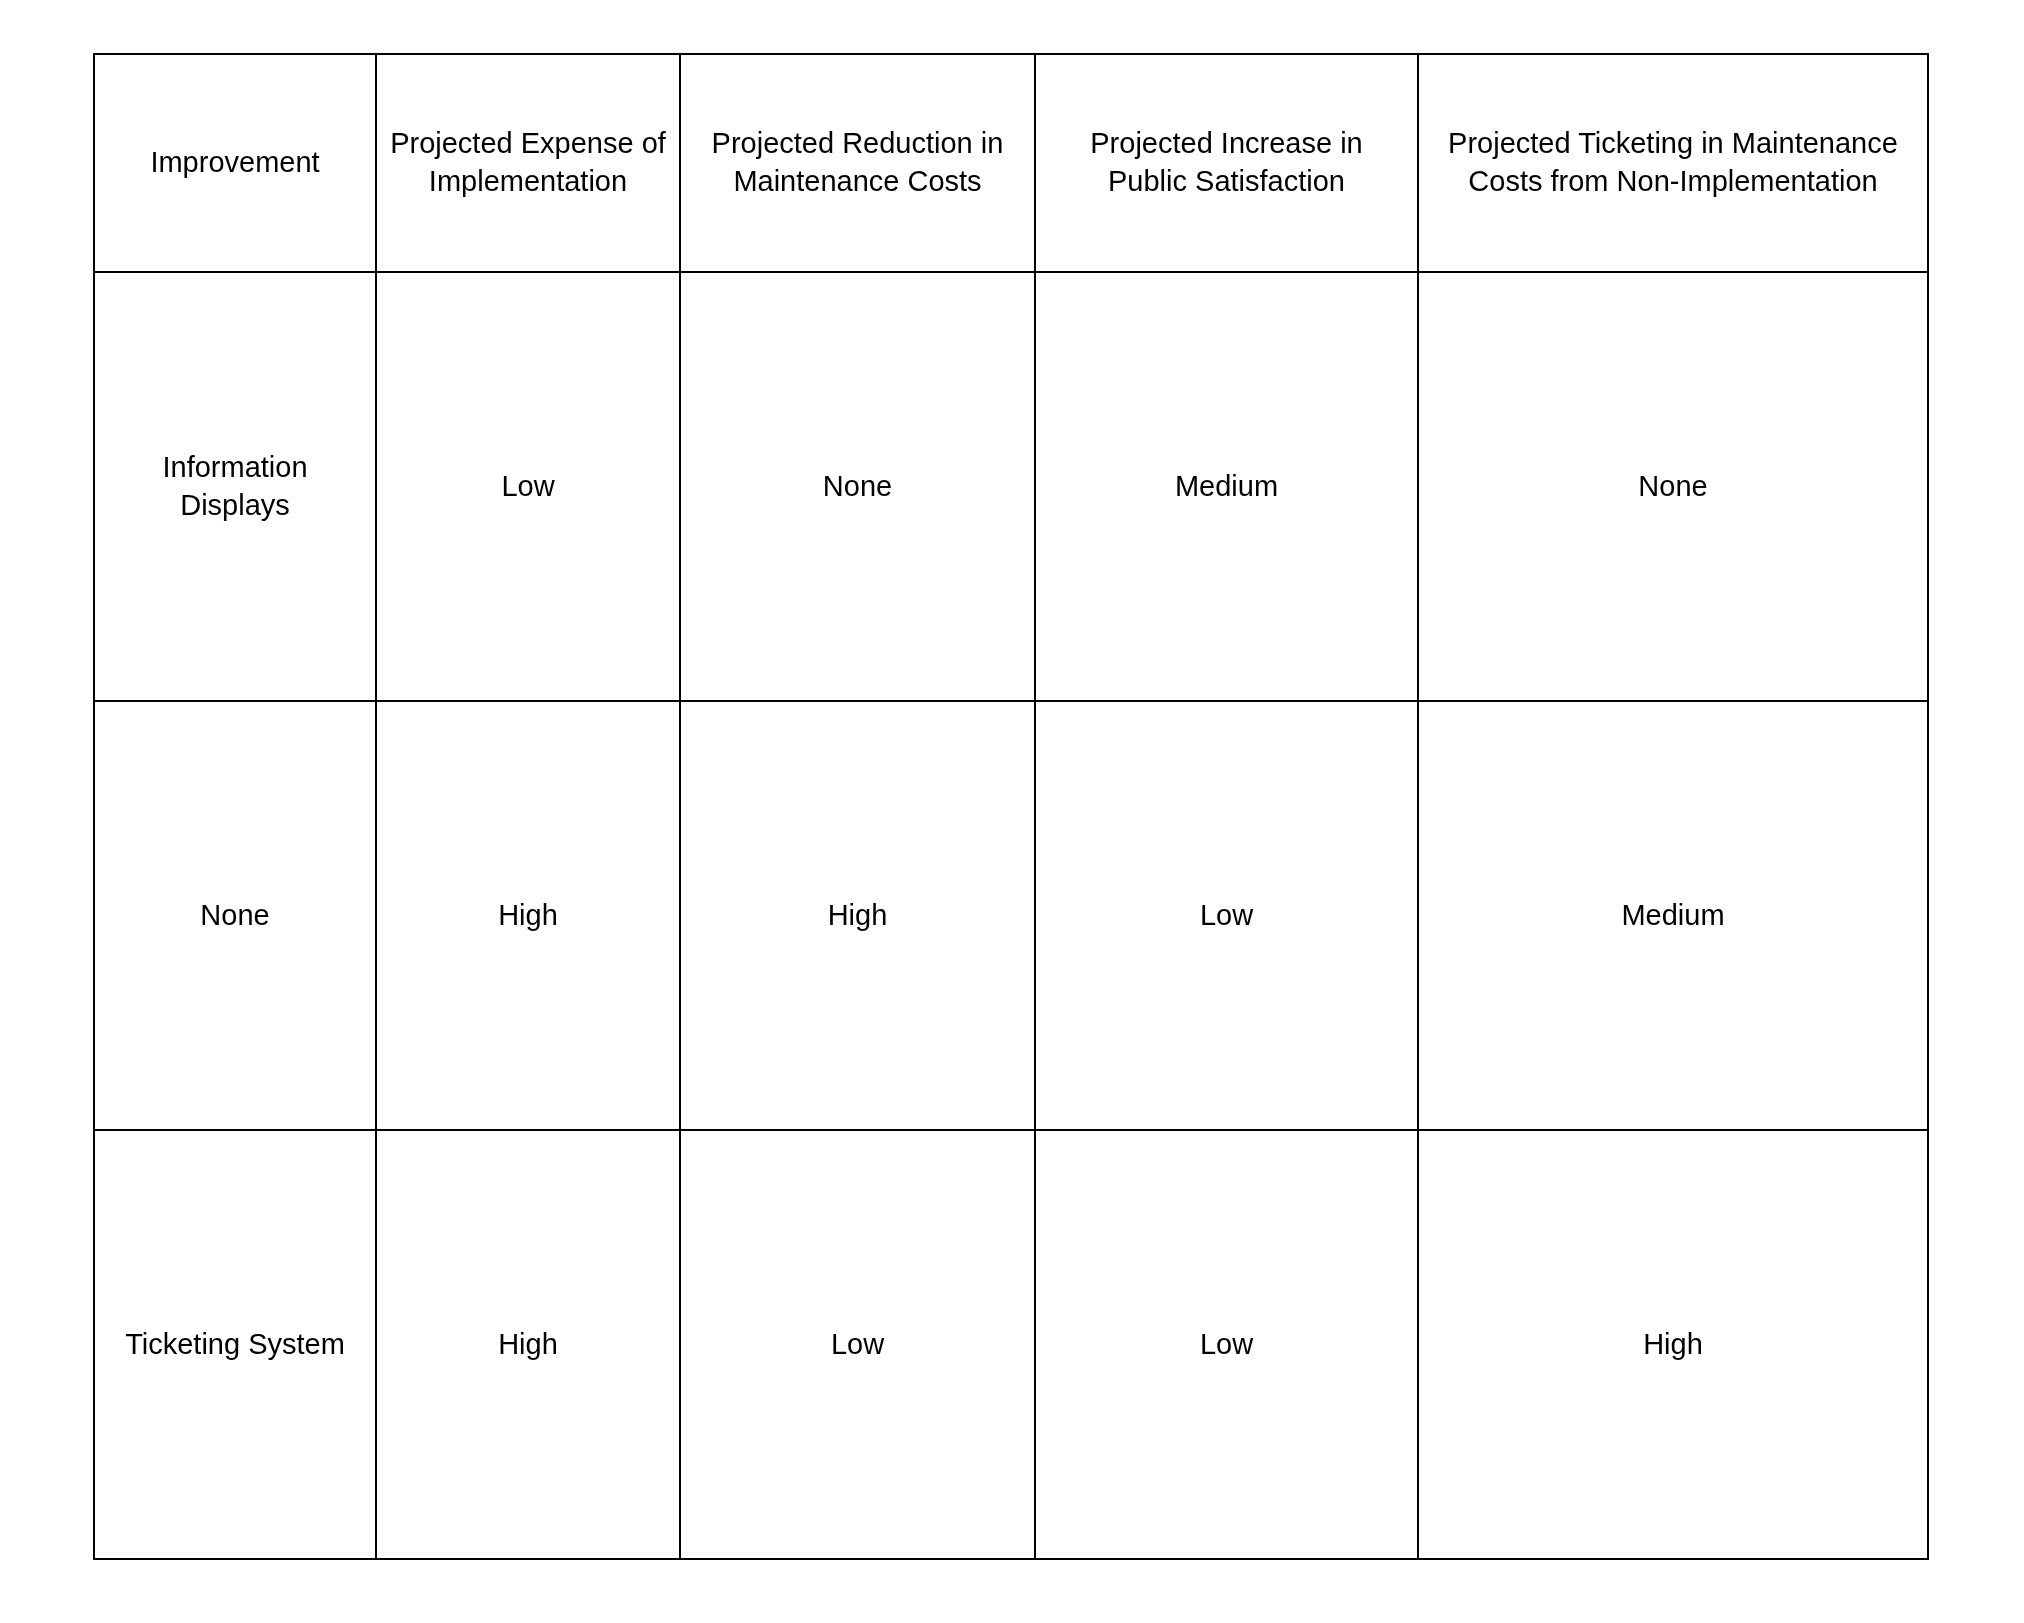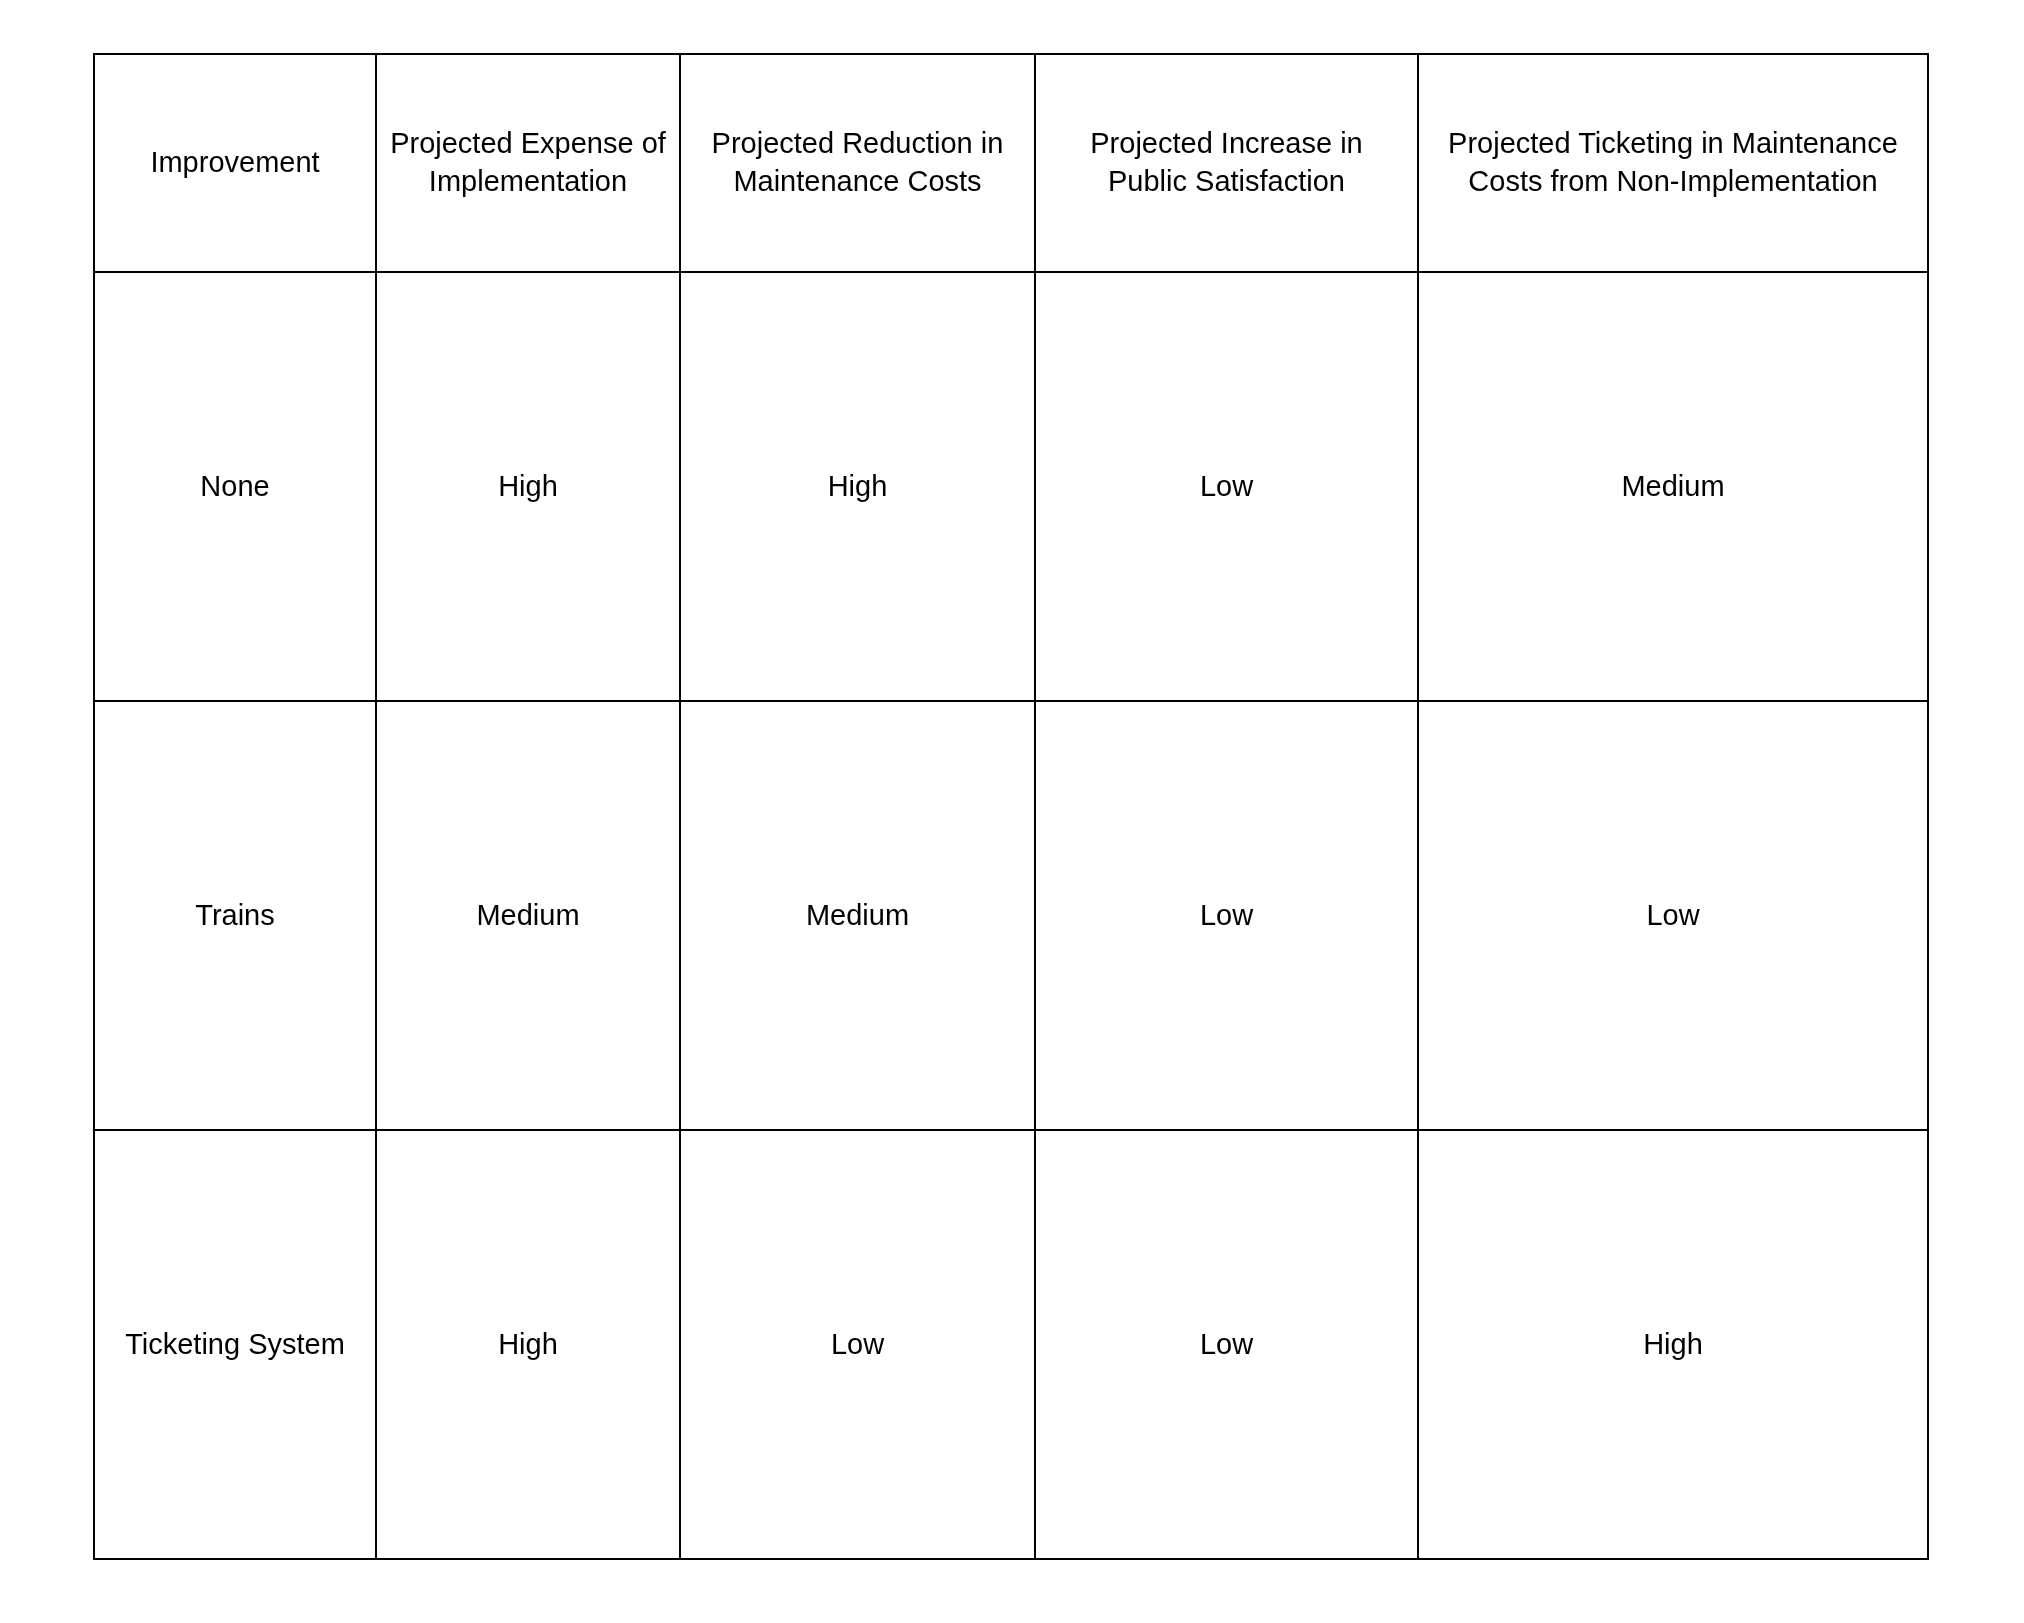--- a/index.html
+++ b/index.html
@@ -58,32 +58,32 @@
       <tr>
         <th>Improvement</th>
         <th>Projected Expense of Implementation</th>
         <th>Projected Reduction in Maintenance Costs</th>
         <th>Projected Increase in Public Satisfaction</th>
         <th>Projected Ticketing in Maintenance Costs from Non-Implementation</th>
       </tr>
     </thead>
     <tbody>
       <tr>
+        <td>Information Displays</td>
+        <td>Low</td>
+        <td>None</td>
+        <td>Medium</td>
+        <td>None</td>
+      </tr>
+      <tr>
         <td>None</td>
         <td>High</td>
         <td>High</td>
         <td>Low</td>
         <td>Medium</td>
-      </tr>
-      <tr>
-        <td>Trains</td>
-        <td>Medium</td>
-        <td>Medium</td>
-        <td>Low</td>
-        <td>Low</td>
       </tr>
       <tr>
         <td>Ticketing System</td>
         <td>High</td>
         <td>Low</td>
         <td>Low</td>
         <td>High</td>
       </tr>
     </tbody>
   </table>

